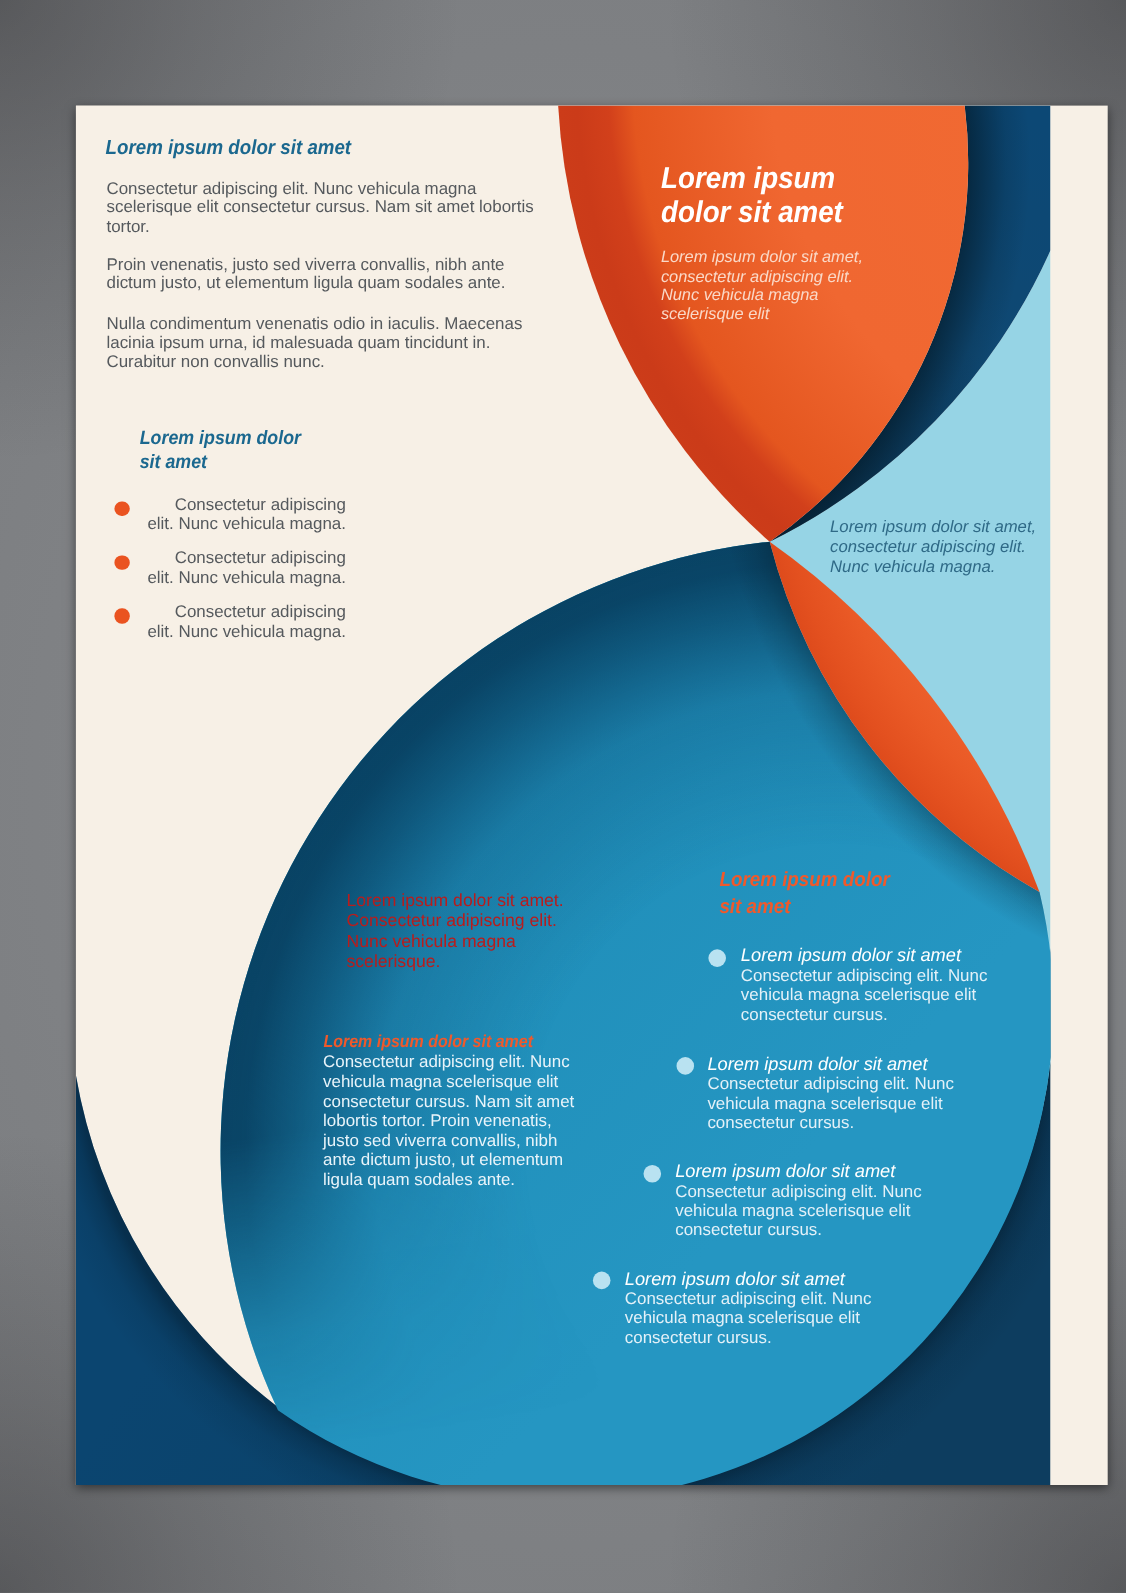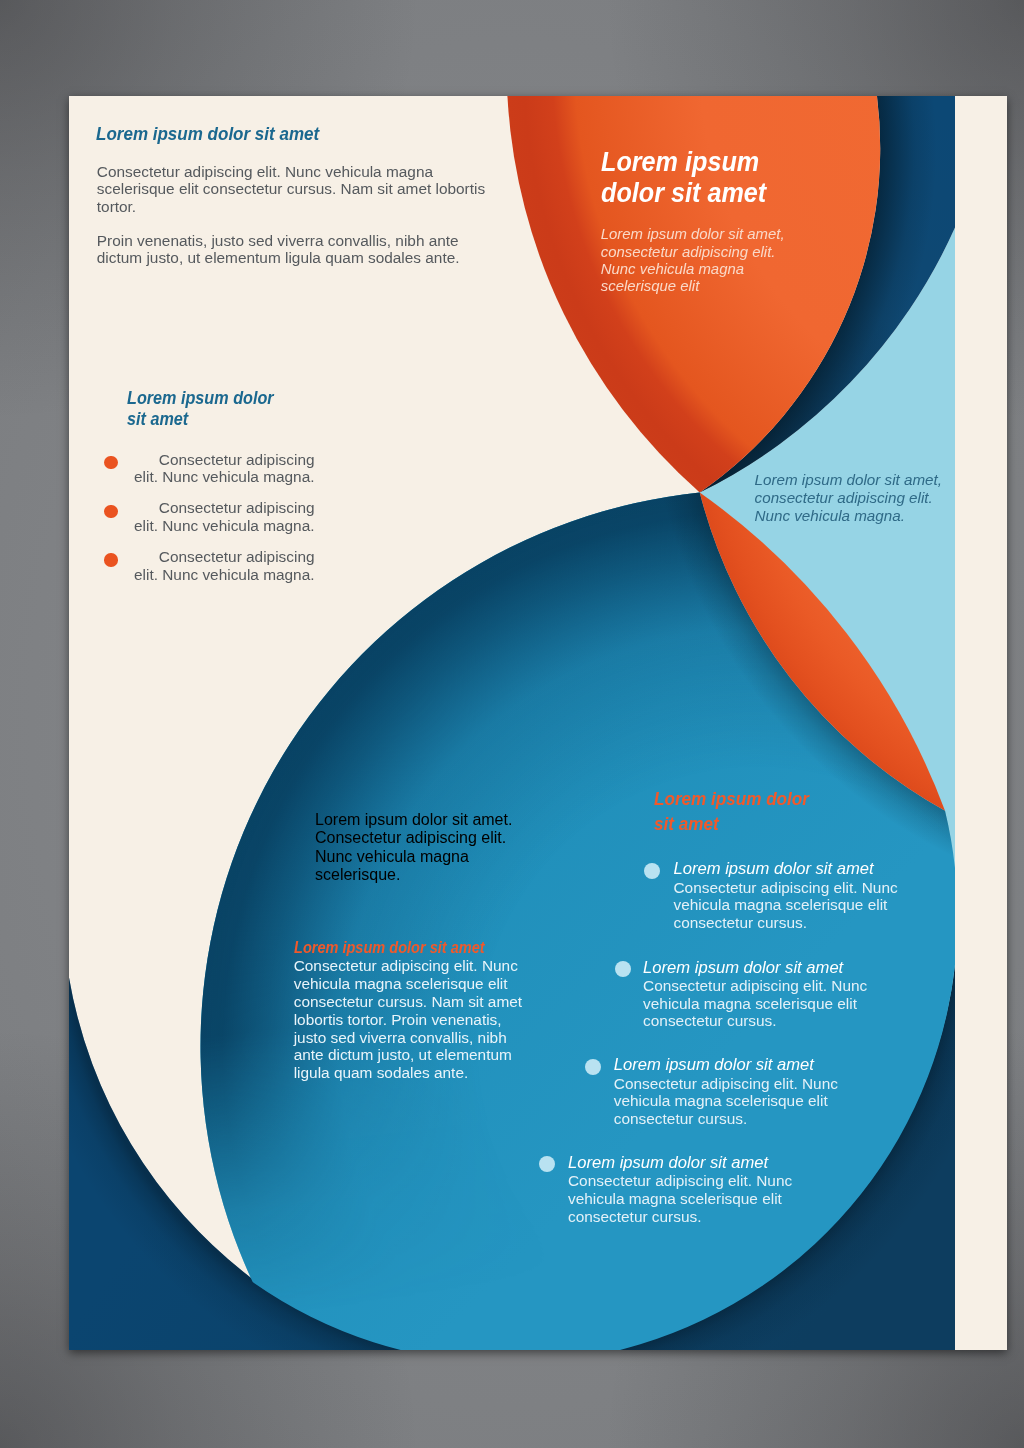--- a/index.html
+++ b/index.html
@@ -25,21 +25,21 @@
   #lc-p3{top:189.7px;}
   #lc-lhead{left:57.6px;top:291.8px;font:italic bold 17.6px/21px "Liberation Sans",sans-serif;color:#1b688f;width:175px;}
   .lc-b{left:64.5px;font:15.4px/17.8px "Liberation Sans",sans-serif;color:#55595d;width:181px;text-align:right;}
   .lc-dot{position:absolute;left:35.1px;width:13.5px;height:13.5px;border-radius:50%;background:#ea5320;}
   
   #op-head{left:531.8px;top:49.7px;font:italic bold 27.4px/31px "Liberation Sans",sans-serif;color:#ffffff;width:195px;}
   #op-body{left:531.8px;top:130.2px;font:italic 14.9px/17.4px "Liberation Sans",sans-serif;color:#fad9c8;width:190px;}
   
   #lb-body{left:685.6px;top:375.1px;font:italic 15.2px/17.8px "Liberation Sans",sans-serif;color:#2f6a87;width:192px;}
   
-  #bp-intro{left:246px;top:715.2px;font:16px/18.3px "Liberation Sans",sans-serif;color:#000000;width:212px;}
+  #bp-intro{left:246px;top:715.2px;font:16px/18.3px "Liberation Sans",sans-serif;color:#b91c1c;width:212px;}
   #bp-sub-head{left:224.7px;top:842.5px;font:italic bold 15.8px/18px "Liberation Sans",sans-serif;color:#f0592b;width:245px;}
   #bp-sub-body{left:224.7px;top:861.4px;font:15.4px/17.8px "Liberation Sans",sans-serif;color:#e9f4fa;width:234px;}
   #bp-list-head{left:584.7px;top:691.1px;font:italic bold 18.6px/24.5px "Liberation Sans",sans-serif;color:#f0592b;width:180px;}
   .bp-item-title{font:italic 16.6px/19px "Liberation Sans",sans-serif;color:#ffffff;white-space:nowrap;}
   .bp-item-body{font:15.4px/17.7px "Liberation Sans",sans-serif;color:#e4f1f8;width:228px;}
   .bp-dot{position:absolute;width:16px;height:16px;border-radius:50%;background:#b9e2f1;}
 </style>
 </head>
 <body>
 
@@ -151,20 +151,21 @@
     <g clip-path="url(#clipBlue)">
           <rect x="400" y="430" width="620" height="480" fill="url(#gShadowOrangeLens)"></rect>
         </g>
     <path d="M 699.7 492.5 A 508.6 508.6 0 0 0 945.0 810.8 A 678.7 678.7 0 0 0 699.7 492.5 Z" fill="url(#gOrangeLens)"></path>
   </g>
 </svg>
 
 <h1 class="t hd" id="lc-head">Lorem ipsum dolor sit amet</h1>
 <p class="t lc-p" id="lc-p1">Consectetur adipiscing elit. Nunc vehicula magna scelerisque elit consectetur cursus. Nam sit amet lobortis tortor.</p>
 <p class="t lc-p" id="lc-p2">Proin venenatis, justo sed viverra convallis, nibh ante dictum justo, ut elementum ligula quam sodales ante.</p>
+<p class="t lc-p" id="lc-p3">Nulla condimentum venenatis odio in iaculis. Maecenas lacinia ipsum urna, id malesuada quam tincidunt in. Curabitur non convallis nunc.</p>
 <h2 class="t hd" id="lc-lhead">Lorem ipsum dolor sit amet</h2>
 <span class="lc-dot" style="top:359.7px"></span>
 <p class="t lc-b" style="top:354.6px">Consectetur adipiscing elit. Nunc vehicula magna.</p>
 <span class="lc-dot" style="top:408.5px"></span>
 <p class="t lc-b" style="top:403.4px">Consectetur adipiscing elit. Nunc vehicula magna.</p>
 <span class="lc-dot" style="top:457.4px"></span>
 <p class="t lc-b" style="top:452.3px">Consectetur adipiscing elit. Nunc vehicula magna.</p>
 
 <h1 class="t hd" id="op-head">Lorem ipsum dolor sit amet</h1>
 <p class="t" id="op-body">Lorem ipsum dolor sit amet, consectetur adipiscing elit. Nunc vehicula magna scelerisque elit</p>

